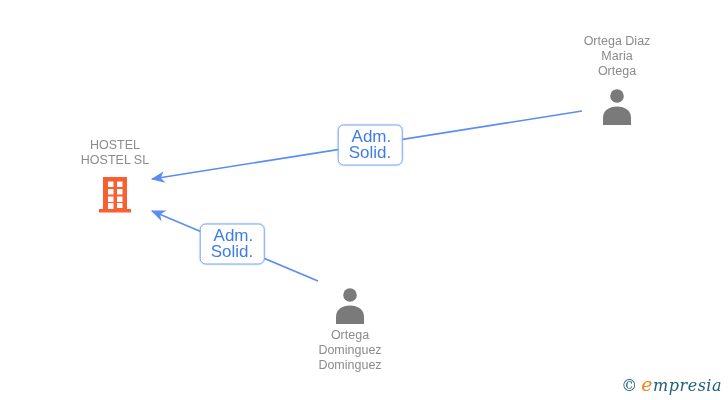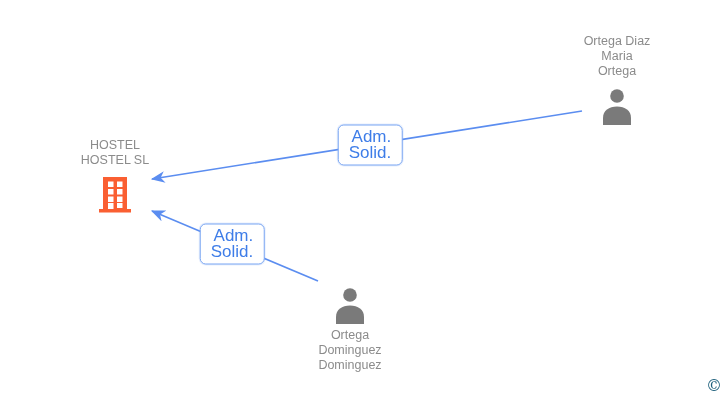--- a/index.html
+++ b/index.html
@@ -110,15 +110,16 @@
     <span>Adm.</span>
     <span>Solid.</span>
   </div>
   <div class="edge-label edge-label-bottom">
     <span>Adm.</span>
     <span>Solid.</span>
   </div>
 
   <div class="logo">
     <span>©</span>
+    <span class="brand"><span class="brand-initial">e</span><span>mpresia</span></span>
   </div>
 
 </div>
 
 </body></html>

